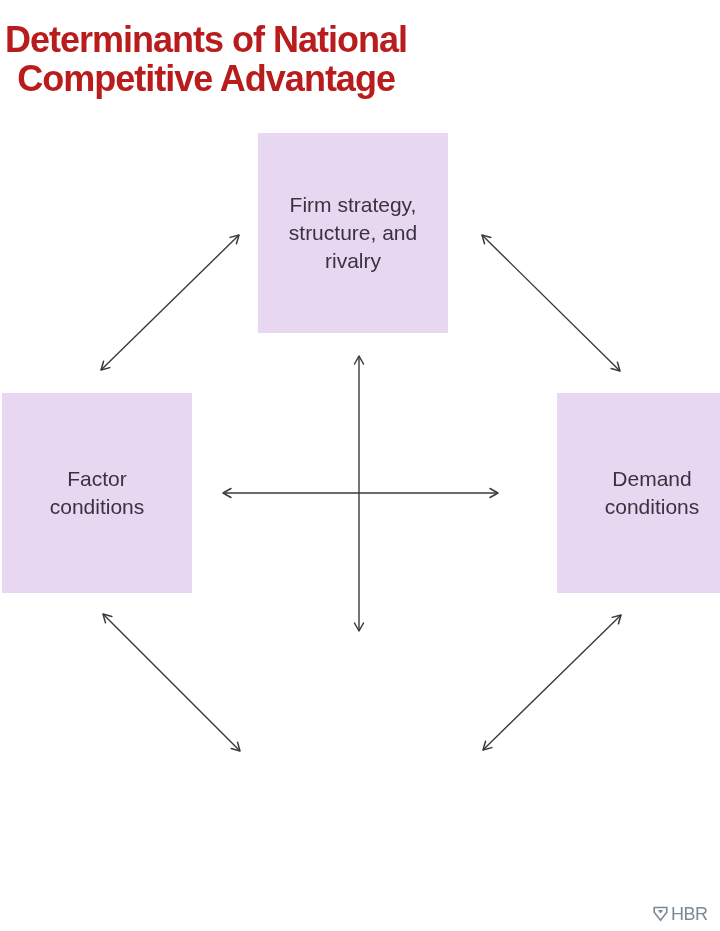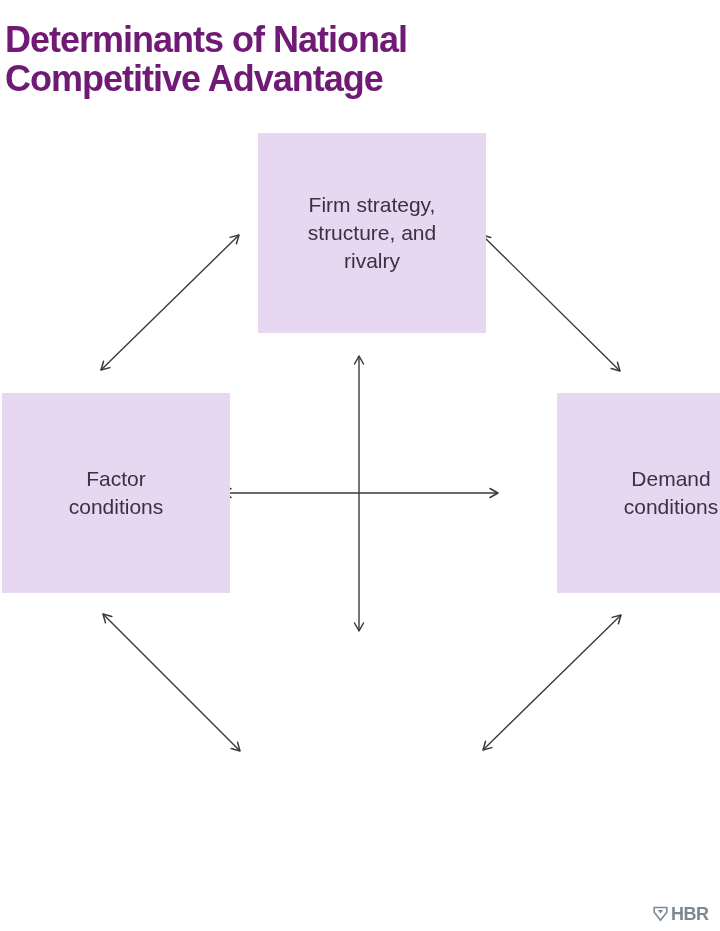--- a/index.html
+++ b/index.html
@@ -22,26 +22,27 @@
     overflow: hidden;
   }
   .title {
     position: absolute;
     left: 5px;
     top: -4px;
     font-size: 36px;
     font-weight: 900;
     letter-spacing: -1px;
     line-height: 39px;
-    color: #701a75;
+    color: #b91c1c;
     white-space: pre-line;
+    text-align: center;
   }
   .box {
     position: absolute;
-    width: 228px;
+    width: 190px;
     height: 200px;
     background: #e7d7f0;
     display: flex;
     align-items: center;
     justify-content: center;
     text-align: center;
   }
   .box-label {
     font-size: 21px;
     line-height: 28px;
@@ -62,21 +63,21 @@
     position: absolute;
     left: 653px;
     top: 905px;
     display: flex;
     align-items: center;
     gap: 3px;
     color: #7c8994;
   }
   .logo-text {
     font-size: 18px;
-    font-weight: bold;
+    font-weight: normal;
     letter-spacing: -0.5px;
     line-height: 18px;
   }
 </style>
 </head>
 <body>
 
 <div class="canvas">
 
   <h1 class="title">Determinants of National

